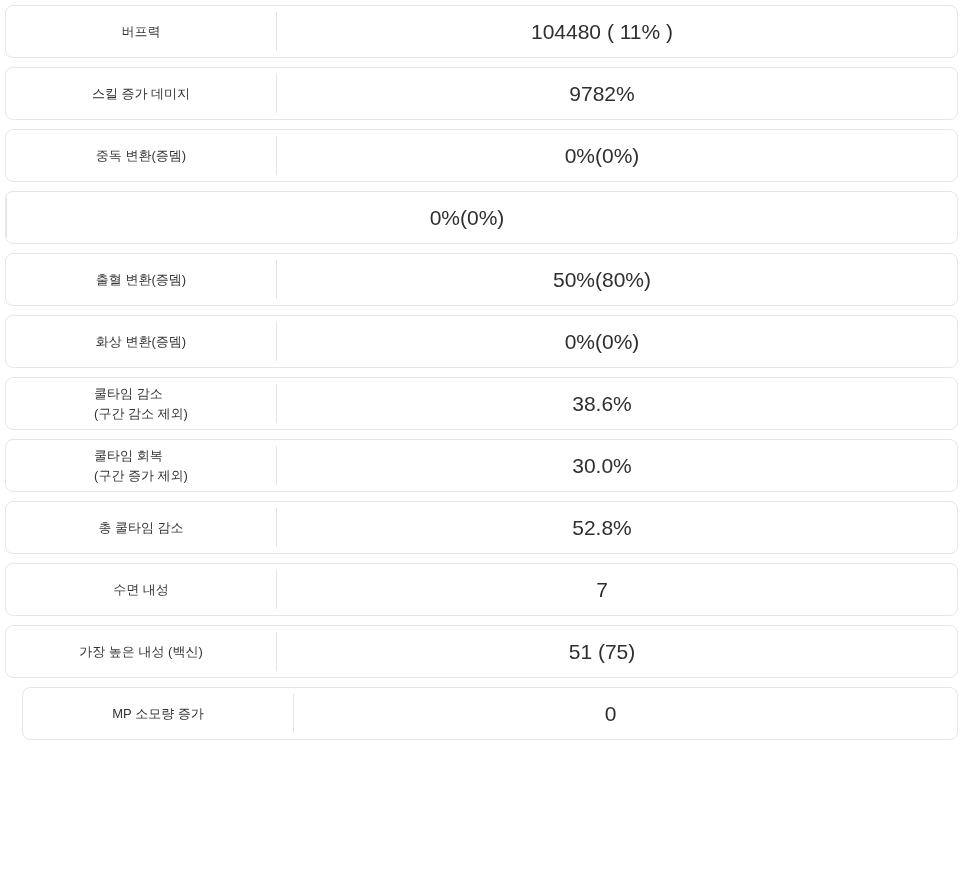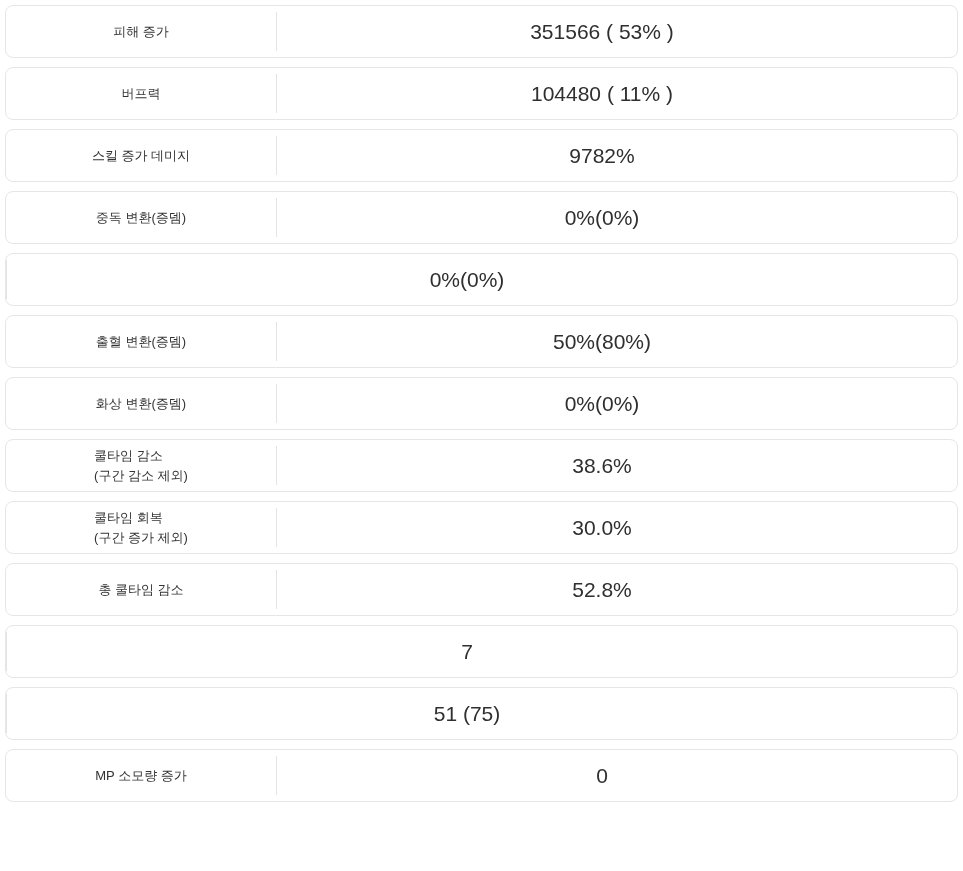--- a/index.html
+++ b/index.html
@@ -23,21 +23,21 @@
   }
   .row{
     display:flex;
     align-items:stretch;
     height:53px;
     background:var(--card-bg);
     border:1px solid var(--border);
     border-radius:8px;
     margin-bottom:9px;
   }
-  .row:last-child{margin-bottom:0;}
+  .row:last-child{margin-bottom:0;margin-left:17px;}
   .label-cell{
     width:270px;
     display:flex;
     align-items:center;
     justify-content:center;
     flex-shrink:0;
   }
   .label{
     font-size:13px;
     line-height:1.5;
@@ -58,29 +58,20 @@
     padding-right:30px;
     font-size:21px;
     color:var(--value-color);
     white-space:nowrap;
   }
 </style>
 </head>
 <body>
 
 <div class="stats-table">
-  <div class="row">
-    <div class="label-cell">
-      <div class="label">
-          <div>피해 증가</div>
-        </div>
-    </div>
-    <div class="divider"></div>
-    <div class="value-cell">351566 ( 53% )</div>
-  </div>
 
   <div class="row">
     <div class="label-cell">
       <div class="label">
           <div>버프력</div>
         </div>
     </div>
     <div class="divider"></div>
     <div class="value-cell">104480 ( 11% )</div>
   </div>
@@ -157,25 +148,35 @@
     <div class="label-cell">
       <div class="label">
           <div>총 쿨타임 감소</div>
         </div>
     </div>
     <div class="divider"></div>
     <div class="value-cell">52.8%</div>
   </div>
 
   <div class="row">
+    <div class="label-cell">
+      <div class="label">
+          <div>수면 내성</div>
+        </div>
+    </div>
     <div class="divider"></div>
     <div class="value-cell">7</div>
   </div>
 
   <div class="row">
+    <div class="label-cell">
+      <div class="label">
+          <div>가장 높은 내성 (백신)</div>
+        </div>
+    </div>
     <div class="divider"></div>
     <div class="value-cell">51 (75)</div>
   </div>
 
   <div class="row">
     <div class="label-cell">
       <div class="label">
           <div>MP 소모량 증가</div>
         </div>
     </div>

